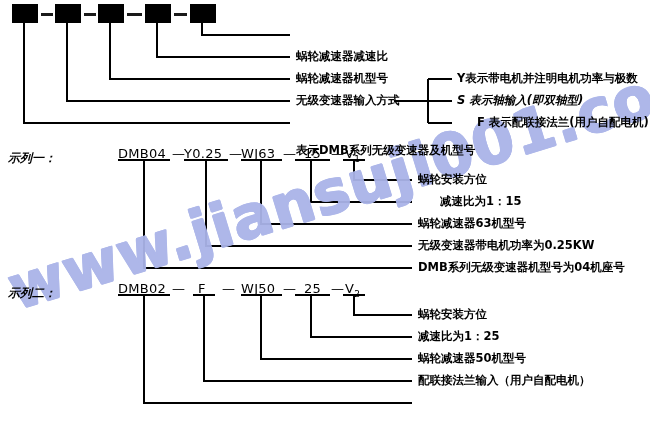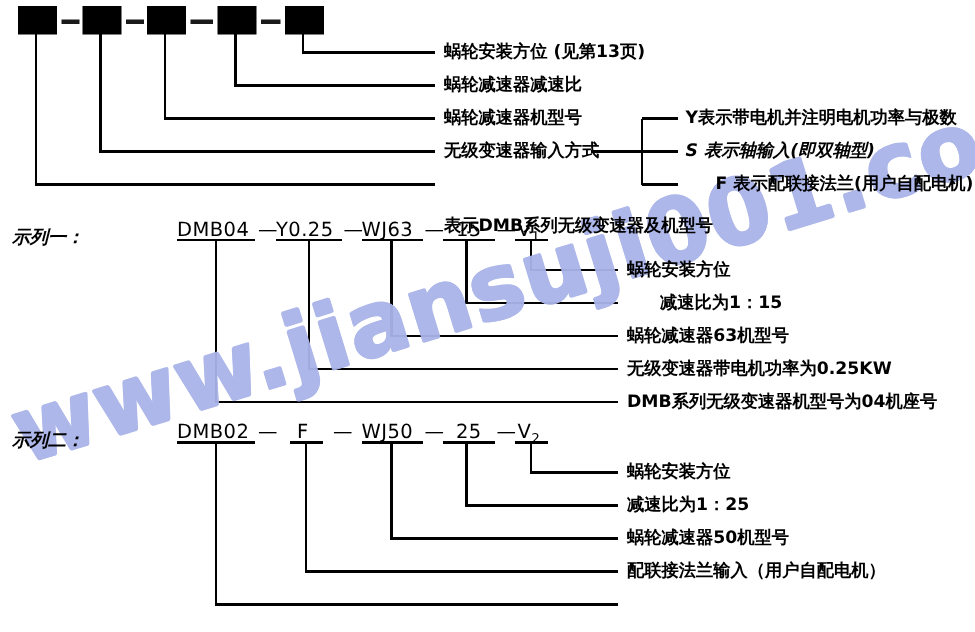--- a/index.html
+++ b/index.html
@@ -163,21 +163,20 @@
   <div class="code-box" style="left:55px;  top:4px; width:26px; height:19px;"></div>
   <div class="code-box" style="left:98px;  top:4px; width:26px; height:19px;"></div>
   <div class="code-box" style="left:145px; top:4px; width:26px; height:19px;"></div>
   <div class="code-box" style="left:190px; top:4px; width:26px; height:19px;"></div>
 
   <div class="dash" style="left:41px;  top:13px; width:12px;"></div>
   <div class="dash" style="left:84px;  top:13px; width:12px;"></div>
   <div class="dash" style="left:127px; top:13px; width:15px;"></div>
   <div class="dash" style="left:174px; top:13px; width:13px;"></div>
 
-  <div class="label" style="left:296px; top:28px;">蜗轮安装方位 (见第13页)</div>
   <div class="label" style="left:296px; top:50px;">蜗轮减速器减速比</div>
   <div class="label" style="left:296px; top:72px;">蜗轮减速器机型号</div>
   <div class="label" style="left:296px; top:94px;">无级变速器输入方式</div>
   <div class="label" style="left:296px; top:116px;margin-top:28px;">表示DMB系列无级变速器及机型号</div>
 
   <div class="label" style="left:457px; top:72px;">Y表示带电机并注明电机功率与极数</div>
   <div class="label" style="left:457px; top:94px;font-style:italic;">S 表示轴输入(即双轴型)</div>
   <div class="label" style="left:457px; top:116px;margin-left:20px;">F 表示配联接法兰(用户自配电机)</div>
 
   <div class="section-title" style="left:8px; top:150px;">示列一：</div>

